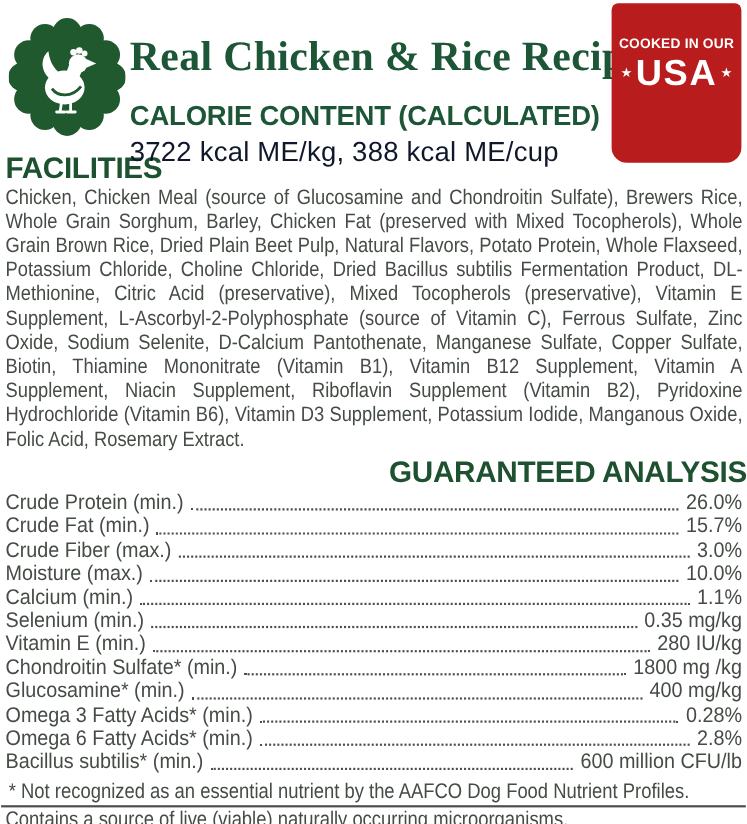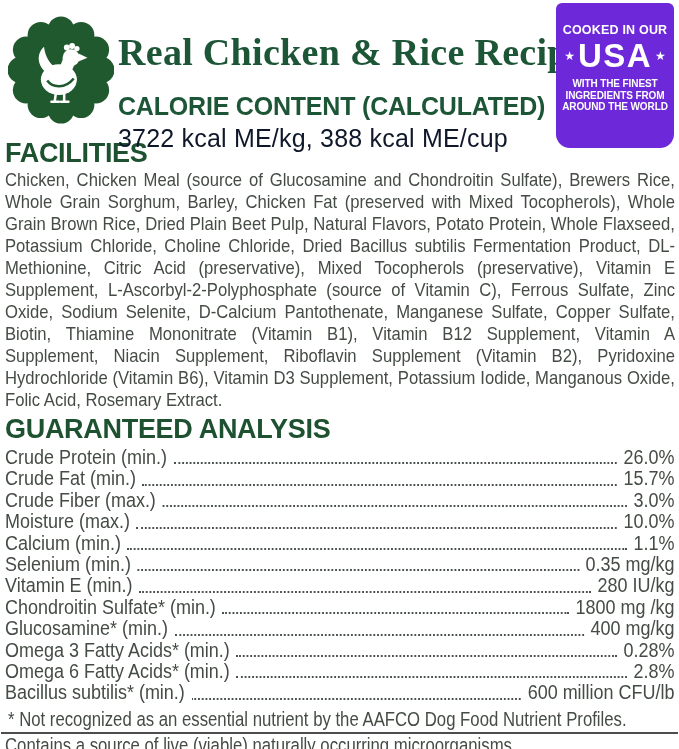--- a/index.html
+++ b/index.html
@@ -22,36 +22,36 @@
     font-size:25px;font-weight:bold;color:#1d5537;margin-top:21px;
     letter-spacing:-0.2px;white-space:nowrap;
   }
   .calorie-values{
     font-size:25px;color:#0f172a;margin-top:3px;letter-spacing:0.2px;white-space:nowrap;
   }
 
   
   .usa-badge{
     position:absolute;top:3px;right:5px;width:118px;height:145px;
-    background:#6d28d9;border-radius:6px 6px 14px 14px;color:#ffffff;
-    text-align:center;box-sizing:border-box;padding-top:20px;
+    background:#b91c1c;border-radius:6px 6px 14px 14px;color:#ffffff;
+    text-align:center;box-sizing:border-box;padding-top:30px;
   }
   .badge-line1{font-size:12.5px;font-weight:bold;letter-spacing:0.2px;white-space:nowrap;}
   .badge-usa-row{display:flex;align-items:center;justify-content:center;gap:3px;margin-top:2px;line-height:1;}
   .badge-star{font-size:12px;line-height:1;}
   .badge-usa{font-size:33px;font-weight:bold;letter-spacing:1.5px;line-height:1;}
   .badge-facilities{font-size:16px;font-weight:bold;letter-spacing:0.4px;margin-top:5px;}
   .badge-sub{font-size:10px;font-weight:bold;line-height:11.5px;margin-top:6px;letter-spacing:-0.1px;}
 
   
   .section-heading{
     font-size:27px;font-weight:bold;color:#1d5130;letter-spacing:-0.3px;
     line-height:26px;margin:0 0 3px 5px;white-space:nowrap;
   }
-  .ga-heading{margin-top:5px;margin-bottom:5px;}
+  .ga-heading{margin-top:5px;margin-bottom:5px;text-align:right;}
 
   .ingredients-text{
     margin-left:5px;font-size:19px;line-height:22px;color:#454c45;
     text-align:justify;letter-spacing:0px;
     width:765px;transform:scaleX(0.8758);transform-origin:0 0;
     min-height:242px;
   }
 
   
   .ga-table{
@@ -120,25 +120,20 @@
       <div class="calorie-values">3722 kcal ME/kg, 388 kcal ME/cup</div>
     </div>
 
     <div class="usa-badge">
       <div class="badge-line1">COOKED IN OUR</div>
       <div class="badge-usa-row">
         <span class="badge-star">★</span>
         <span class="badge-usa">USA</span>
         <span class="badge-star">★</span>
       </div>
-      <div class="badge-sub">
-        <div>WITH THE FINEST</div>
-        <div>INGREDIENTS FROM</div>
-        <div>AROUND THE WORLD</div>
-      </div>
     </div>
   </div>
 
   <div class="section-heading">FACILITIES</div>
   <div class="ingredients-text">Chicken, Chicken Meal (source of Glucosamine and Chondroitin Sulfate), Brewers Rice, Whole Grain Sorghum, Barley, Chicken Fat (preserved with Mixed Tocopherols), Whole Grain Brown Rice, Dried Plain Beet Pulp, Natural Flavors, Potato Protein, Whole Flaxseed, Potassium Chloride, Choline Chloride, Dried Bacillus subtilis Fermentation Product, DL-Methionine, Citric Acid (preservative), Mixed Tocopherols (preservative), Vitamin E Supplement, L-Ascorbyl-2-Polyphosphate (source of Vitamin C), Ferrous Sulfate, Zinc Oxide, Sodium Selenite, D-Calcium Pantothenate, Manganese Sulfate, Copper Sulfate, Biotin, Thiamine Mononitrate (Vitamin B1), Vitamin B12 Supplement, Vitamin A Supplement, Niacin Supplement, Riboflavin Supplement (Vitamin B2), Pyridoxine Hydrochloride (Vitamin B6), Vitamin D3 Supplement, Potassium Iodide, Manganous Oxide, Folic Acid, Rosemary Extract.</div>
 
   <div class="section-heading ga-heading">GUARANTEED ANALYSIS</div>
 
   <div class="ga-table">
     <div class="ga-row">

